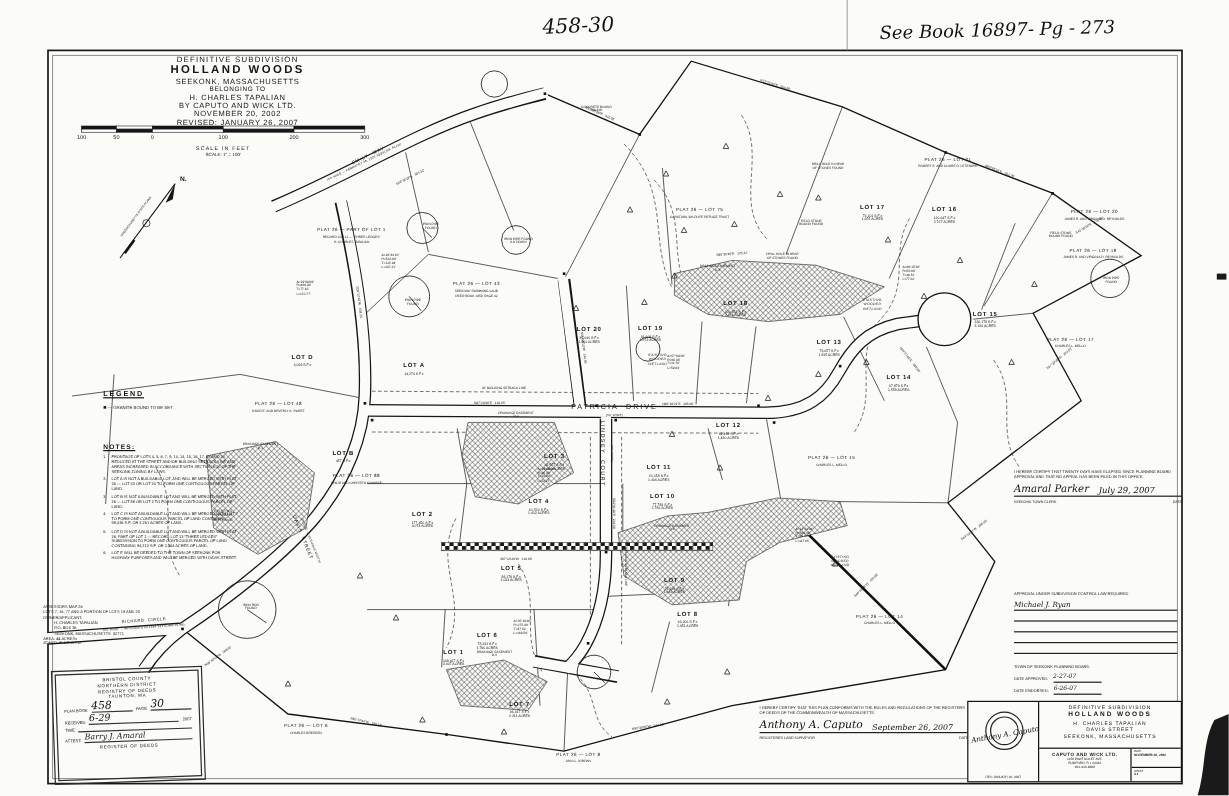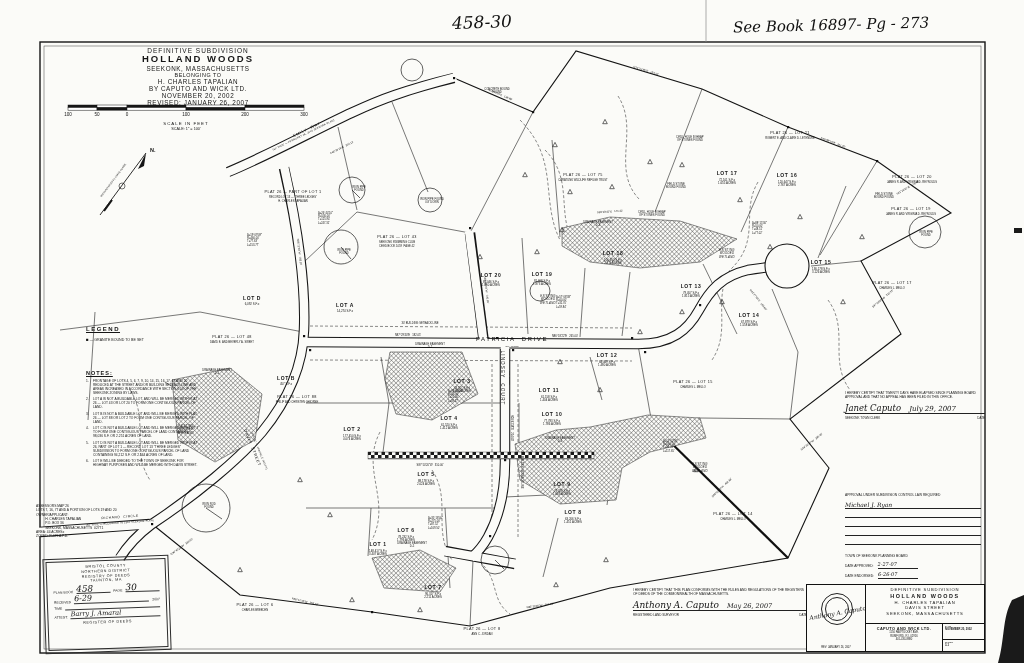--- a/index.html
+++ b/index.html
@@ -382,21 +382,21 @@
       <span>ATTEST:</span>
       <span class="hand stamp-fill" id="rs-sig">Barry J. Amaral</span>
     </div>
     <div class="rl" style="margin-top:2px">REGISTER OF DEEDS</div>
   </div>
 </div>
 
 <div class="abs" id="clerk-cert">
   <div class="cert-p">I HEREBY CERTIFY THAT TWENTY DAYS HAVE ELAPSED SINCE PLANNING BOARD APPROVAL AND THAT NO APPEAL HAS BEEN FILED IN THIS OFFICE.</div>
   <div class="sig-row">
-    <span class="hand" style="font-size:8.5px">Janet Caputo</span>
+    <span class="hand" style="font-size:8.5px">Amaral Parker</span>
     <span class="hand" style="font-size:7px">July 29, 2007</span>
   </div>
   <div class="cert-labels">
     <span>SEEKONK TOWN CLERK</span>
     <span>DATE</span>
   </div>
 </div>
 
 <div class="abs" id="approval">
   <div class="cert-p">APPROVAL UNDER SUBDIVISION CONTROL LAW REQUIRED</div>
@@ -418,21 +418,21 @@
   <div class="date-row">
     <span>DATE ENDORSED:</span>
     <span class="hand">6-26-07</span>
   </div>
 </div>
 
 <div class="abs" id="surveyor-cert">
   <div class="cert-p">I HEREBY CERTIFY THAT THIS PLAN CONFORMS WITH THE RULES AND REGULATIONS OF THE REGISTERS OF DEEDS OF THE COMMONWEALTH OF MASSACHUSETTS.</div>
   <div class="sig-row">
     <span class="hand" style="font-size:9px">Anthony A. Caputo</span>
-    <span class="hand" style="font-size:6.5px">May 26, 2007</span>
+    <span class="hand" style="font-size:6.5px">September 26, 2007</span>
   </div>
   <div class="cert-labels">
     <span>REGISTERED LAND SURVEYOR</span>
     <span>DATE</span>
   </div>
 </div>
 
 <div class="abs" id="title-block">
   <div id="tb-seal">
     <div class="seal-ring"></div>

